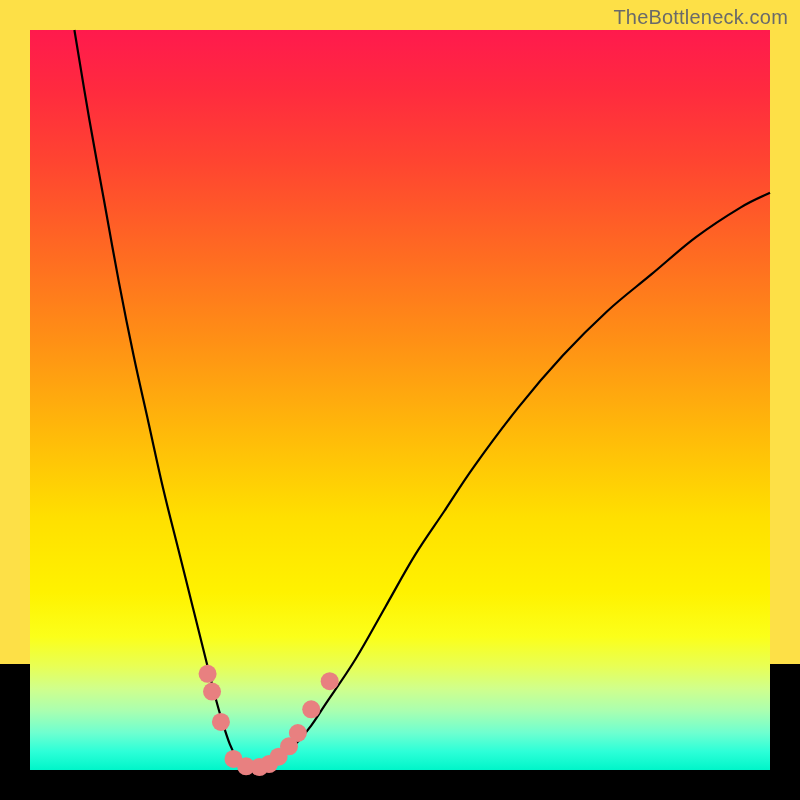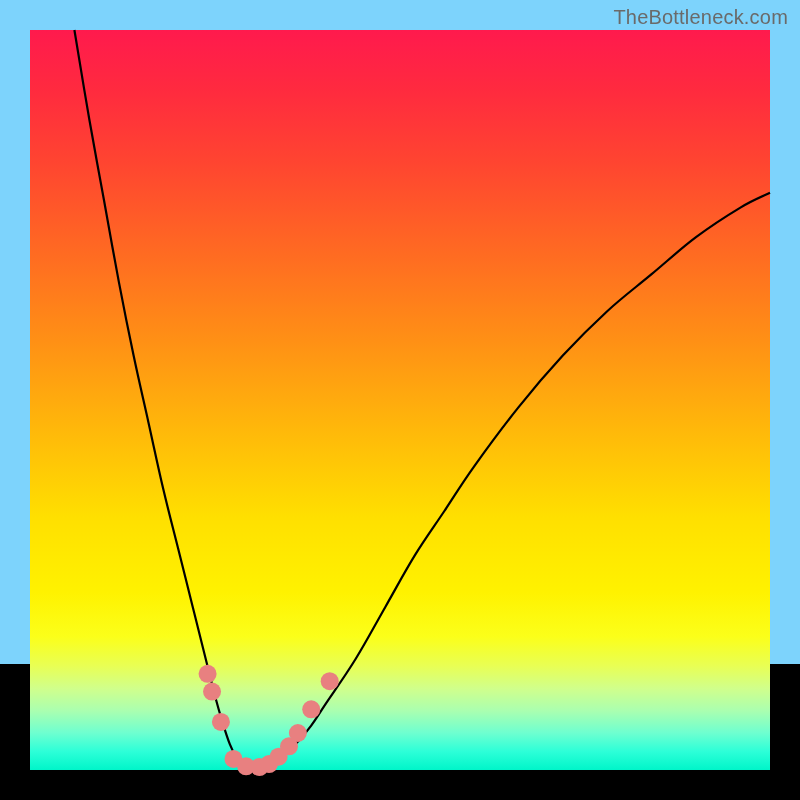--- a/index.html
+++ b/index.html
@@ -7,21 +7,21 @@
     padding: 0;
     width: 800px;
     height: 800px;
     background: #000;
     overflow: hidden;
     font-family: Arial, sans-serif;
   }
   .outer {
     width: 800px;
     height: 664px;
-    background: #7dd3fc;
+    background: #fde047;
     position: relative;
   }
   .plot-area {
     position: absolute;
     left: 30px;
     top: 30px;
     width: 740px;
     height: 740px;
     background: linear-gradient(to bottom,
       #ff1a4d 0%,

